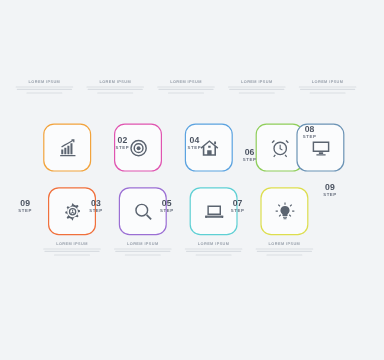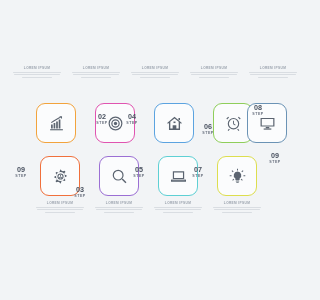--- a/index.html
+++ b/index.html
@@ -219,21 +219,21 @@
       <path class="icon-fill" d="M1 10.4h2.6v1.4H1zM20.4 10.4H23v1.4h-2.6z"></path>
       <path class="icon-fill" d="M4.6 16.9l1.9-1.9 1 1-1.9 1.9zM16.5 16l1-1 1.9 1.9-1 1z"></path>
     </svg>
   </div>
 
   <div class="step" style="left:11px; top:166px;">
     <div class="step-num">09</div>
     <div class="step-word">STEP</div>
   </div>
 
-  <div class="step" style="left:70px; top:166px;margin-top:20px;">
+  <div class="step" style="left:70px; top:166px;">
     <div class="step-num">03</div>
     <div class="step-word">STEP</div>
   </div>
 
   <div class="step" style="left:129px; top:166px;">
     <div class="step-num">05</div>
     <div class="step-word">STEP</div>
   </div>
 
   <div class="step" style="left:188px; top:166px;">
@@ -244,21 +244,21 @@
   <div class="step" style="left:265px; top:152px;">
     <div class="step-num">09</div>
     <div class="step-word">STEP</div>
   </div>
 
   <div class="step" style="left:92px; top:113px;">
     <div class="step-num">02</div>
     <div class="step-word">STEP</div>
   </div>
 
-  <div class="step" style="left:122px; top:113px;">
+  <div class="step" style="left:152px; top:113px;">
     <div class="step-num">04</div>
     <div class="step-word">STEP</div>
   </div>
 
   <div class="step" style="left:198px; top:123px;">
     <div class="step-num">06</div>
     <div class="step-word">STEP</div>
   </div>
 
   <div class="step" style="left:228px; top:104px;margin-left:20px;">

